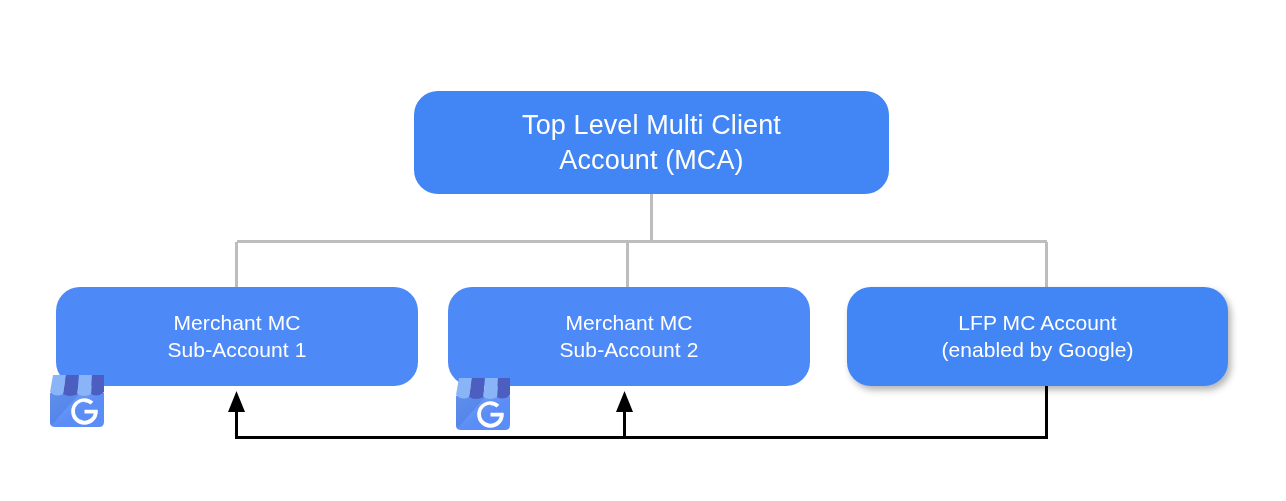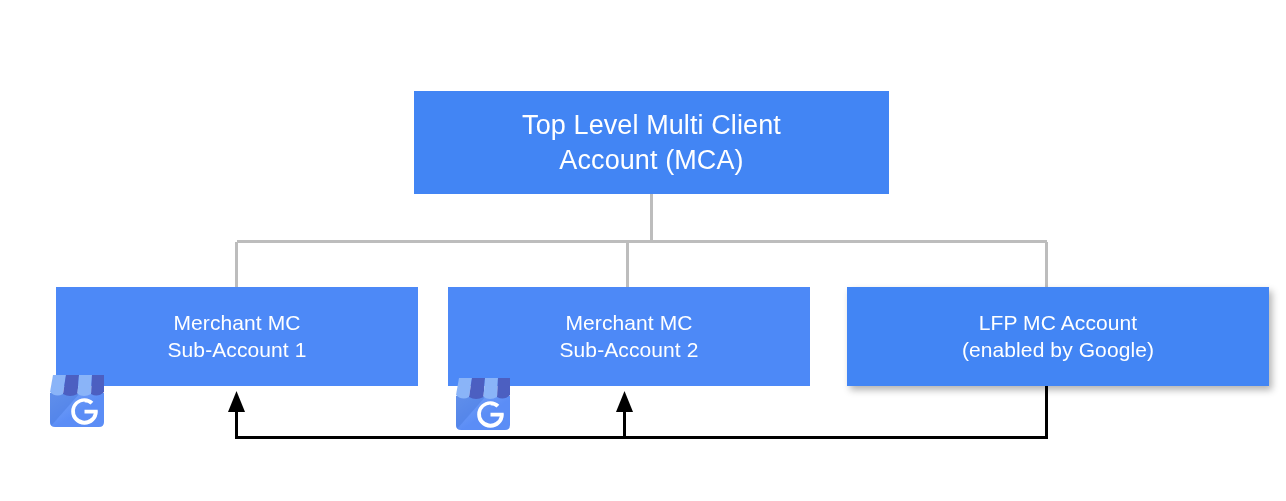--- a/index.html
+++ b/index.html
@@ -33,20 +33,21 @@
     position: absolute;
     box-sizing: border-box;
     display: flex;
     align-items: center;
     justify-content: center;
     text-align: center;
     color: #ffffff;
     line-height: 1.28;
     letter-spacing: 0.1px;
     white-space: pre-line;
+    border-radius: 24px;
   }
   .node-box .node-label {
     display: block;
     width: 100%;
   }
 
   #node-mca {
     left: 414px;
     top: 91px;
     width: 475px;
@@ -66,21 +67,21 @@
     left: 448px;
     top: 287px;
     width: 362px;
     height: 99px;
     background: #4d89f7;
     font-size: 21px;
   }
   #node-lfp {
     left: 847px;
     top: 287px;
-    width: 422px;
+    width: 381px;
     height: 99px;
     background: #4285f4;
     font-size: 21px;
     box-shadow: 3px 4px 7px rgba(0,0,0,0.30);
   }
 
   
   .gmb-icon {
     position: absolute;
     width: 74px;

